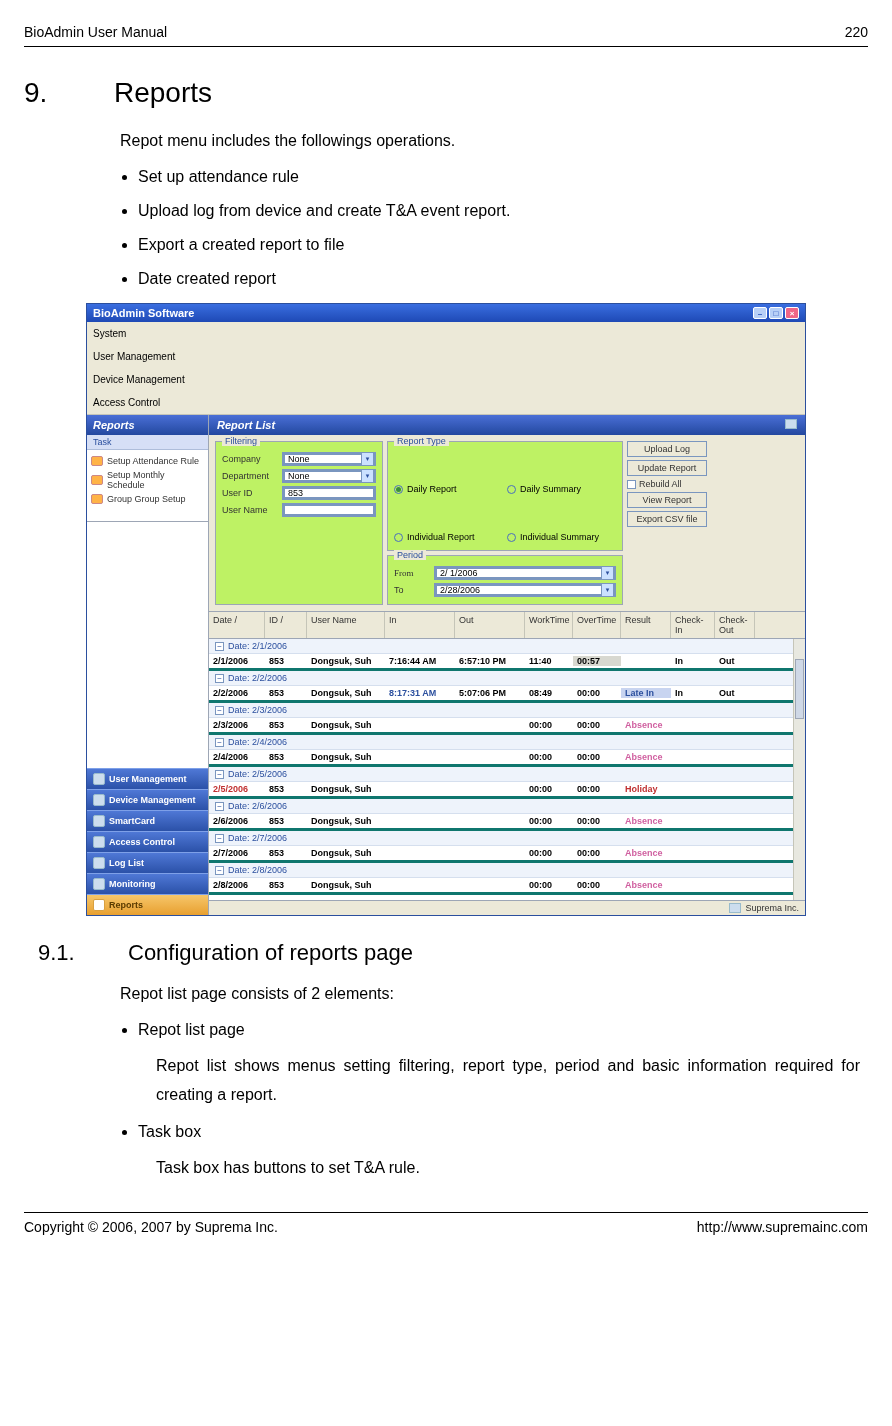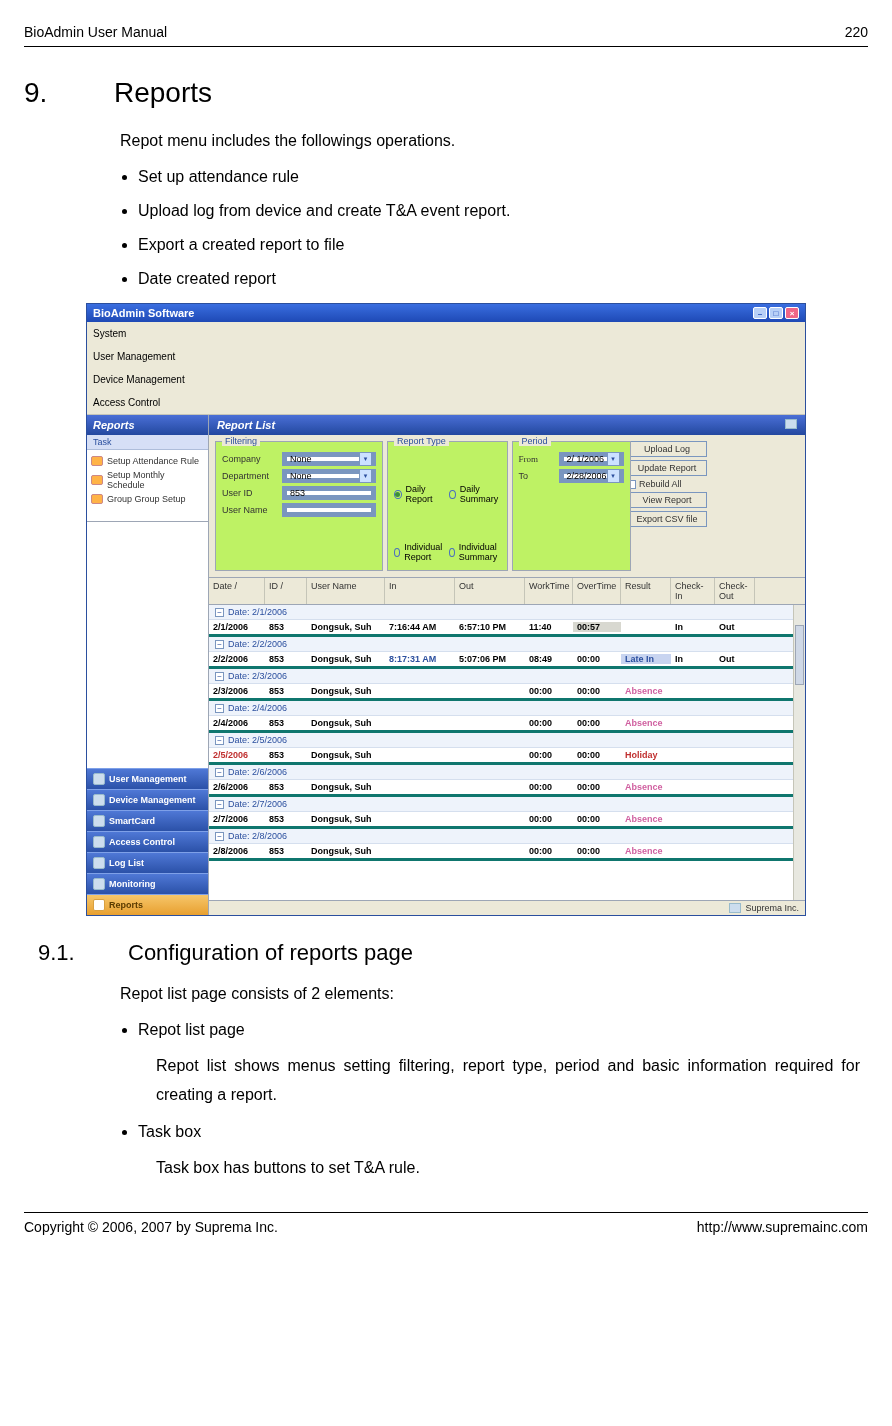--- a/index.html
+++ b/index.html
@@ -131,21 +131,21 @@
   .fieldset {
     border:1px solid #9da6b5;
     padding: 10px 6px 4px 6px;
     position:relative;
     background:#bef264;
     font-size:9px;
   }
   .fieldset .legend { position:absolute; top:-6px; left:6px; background:#ece9d8; padding:0 3px; color:#2b4f9e; font-size:9px;}
   .field-row { display:flex; align-items:center; gap:4px; margin-bottom:3px; }
   .field-row label { width:56px; color:#333; }
-  .field-row .inp { flex:1; height:14px; background:#fff; border:5px solid #4d7c0f; border-color:#7a96bf; padding:0 3px; font-size:9px; display:flex; align-items:center; justify-content:space-between;}
+  .field-row .inp { flex:1; height:14px; background:#fff; border:3px solid #4d7c0f; border-color:#7a96bf; padding:0 3px; font-size:9px; display:flex; align-items:center; justify-content:space-between;}
   .inp .dd { width:12px; height:12px; background:#cbe1ff; border-left:1px solid #7a96bf; display:flex; align-items:center; justify-content:center; font-size:7px; color:#2b4f9e; margin-right:-3px;}
   .radio-row { display:flex; align-items:center; gap:4px; margin-bottom:4px;margin-top:32px;}
   .radio { width:9px; height:9px; border:1px solid #4a6fbf; border-radius:50%; display:flex; align-items:center; justify-content:center;}
   .radio.sel::after { content:''; width:5px; height:5px; background:#3a8f3a; border-radius:50%;}
   .btn-col { display:flex; flex-direction:column; gap:3px; width:80px;}
   .btn { background:#ece9d8; border:1px solid #7a96bf; height:16px; font-size:9px; display:flex; align-items:center; justify-content:center; color:#333;}
   .cbx-row { display:flex; align-items:center; gap:3px; font-size:9px; color:#333;}
   .cbx { width:9px; height:9px; border:1px solid #7a96bf; background:#fff;}
 
   .table-hdr {
@@ -307,21 +307,21 @@
                 </div>
             </div>
             <div class="field-row">
               <label>User Name</label>
               <div class="inp">
                   <span></span>
                 </div>
             </div>
           </div>
 
-          <div style="display:flex; gap:4px; width:236px;">
+          <div style="display:flex; flex-direction:column; gap:4px; width:236px;">
             <div class="fieldset">
               <span class="legend">Report Type</span>
               <div style="display:grid; grid-template-columns:1fr 1fr; gap:2px 4px;" id="rt-grid">
                   <div class="radio-row">
                     <span class="radio sel"></span>
                     <span>Daily Report</span>
                   </div>
                   <div class="radio-row">
                     <span class="radio"></span>
                     <span>Daily Summary</span>

